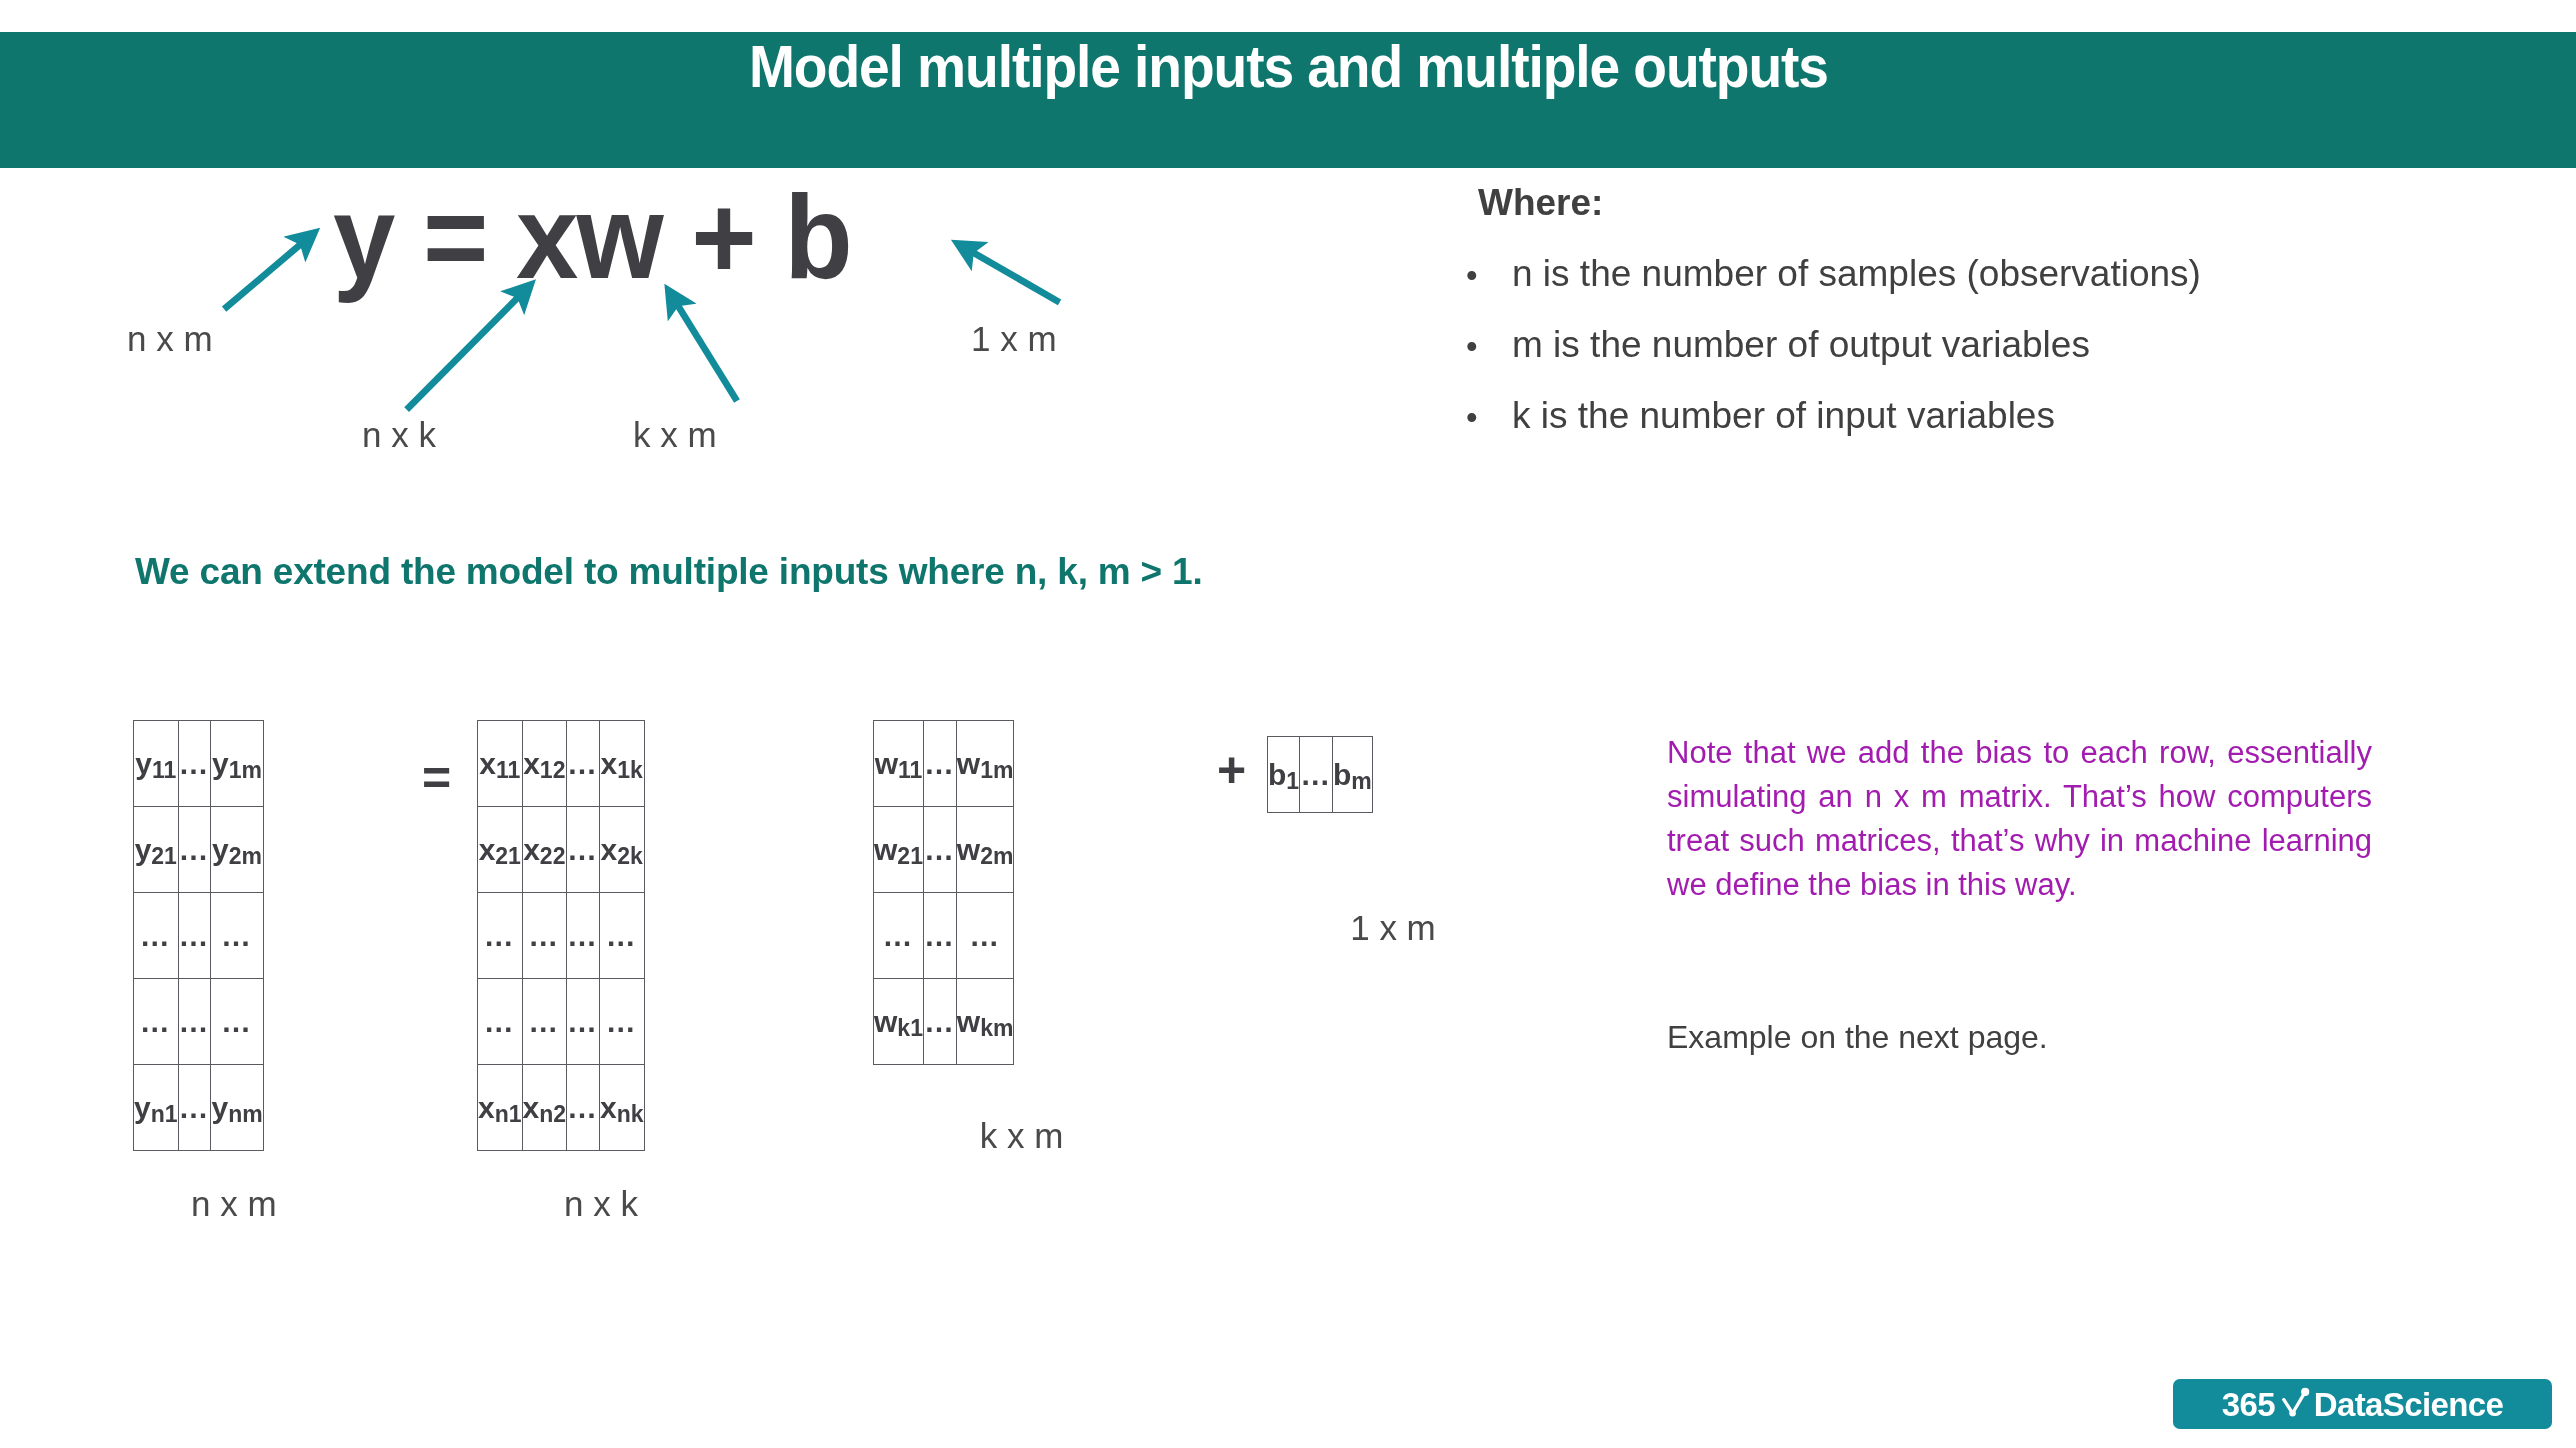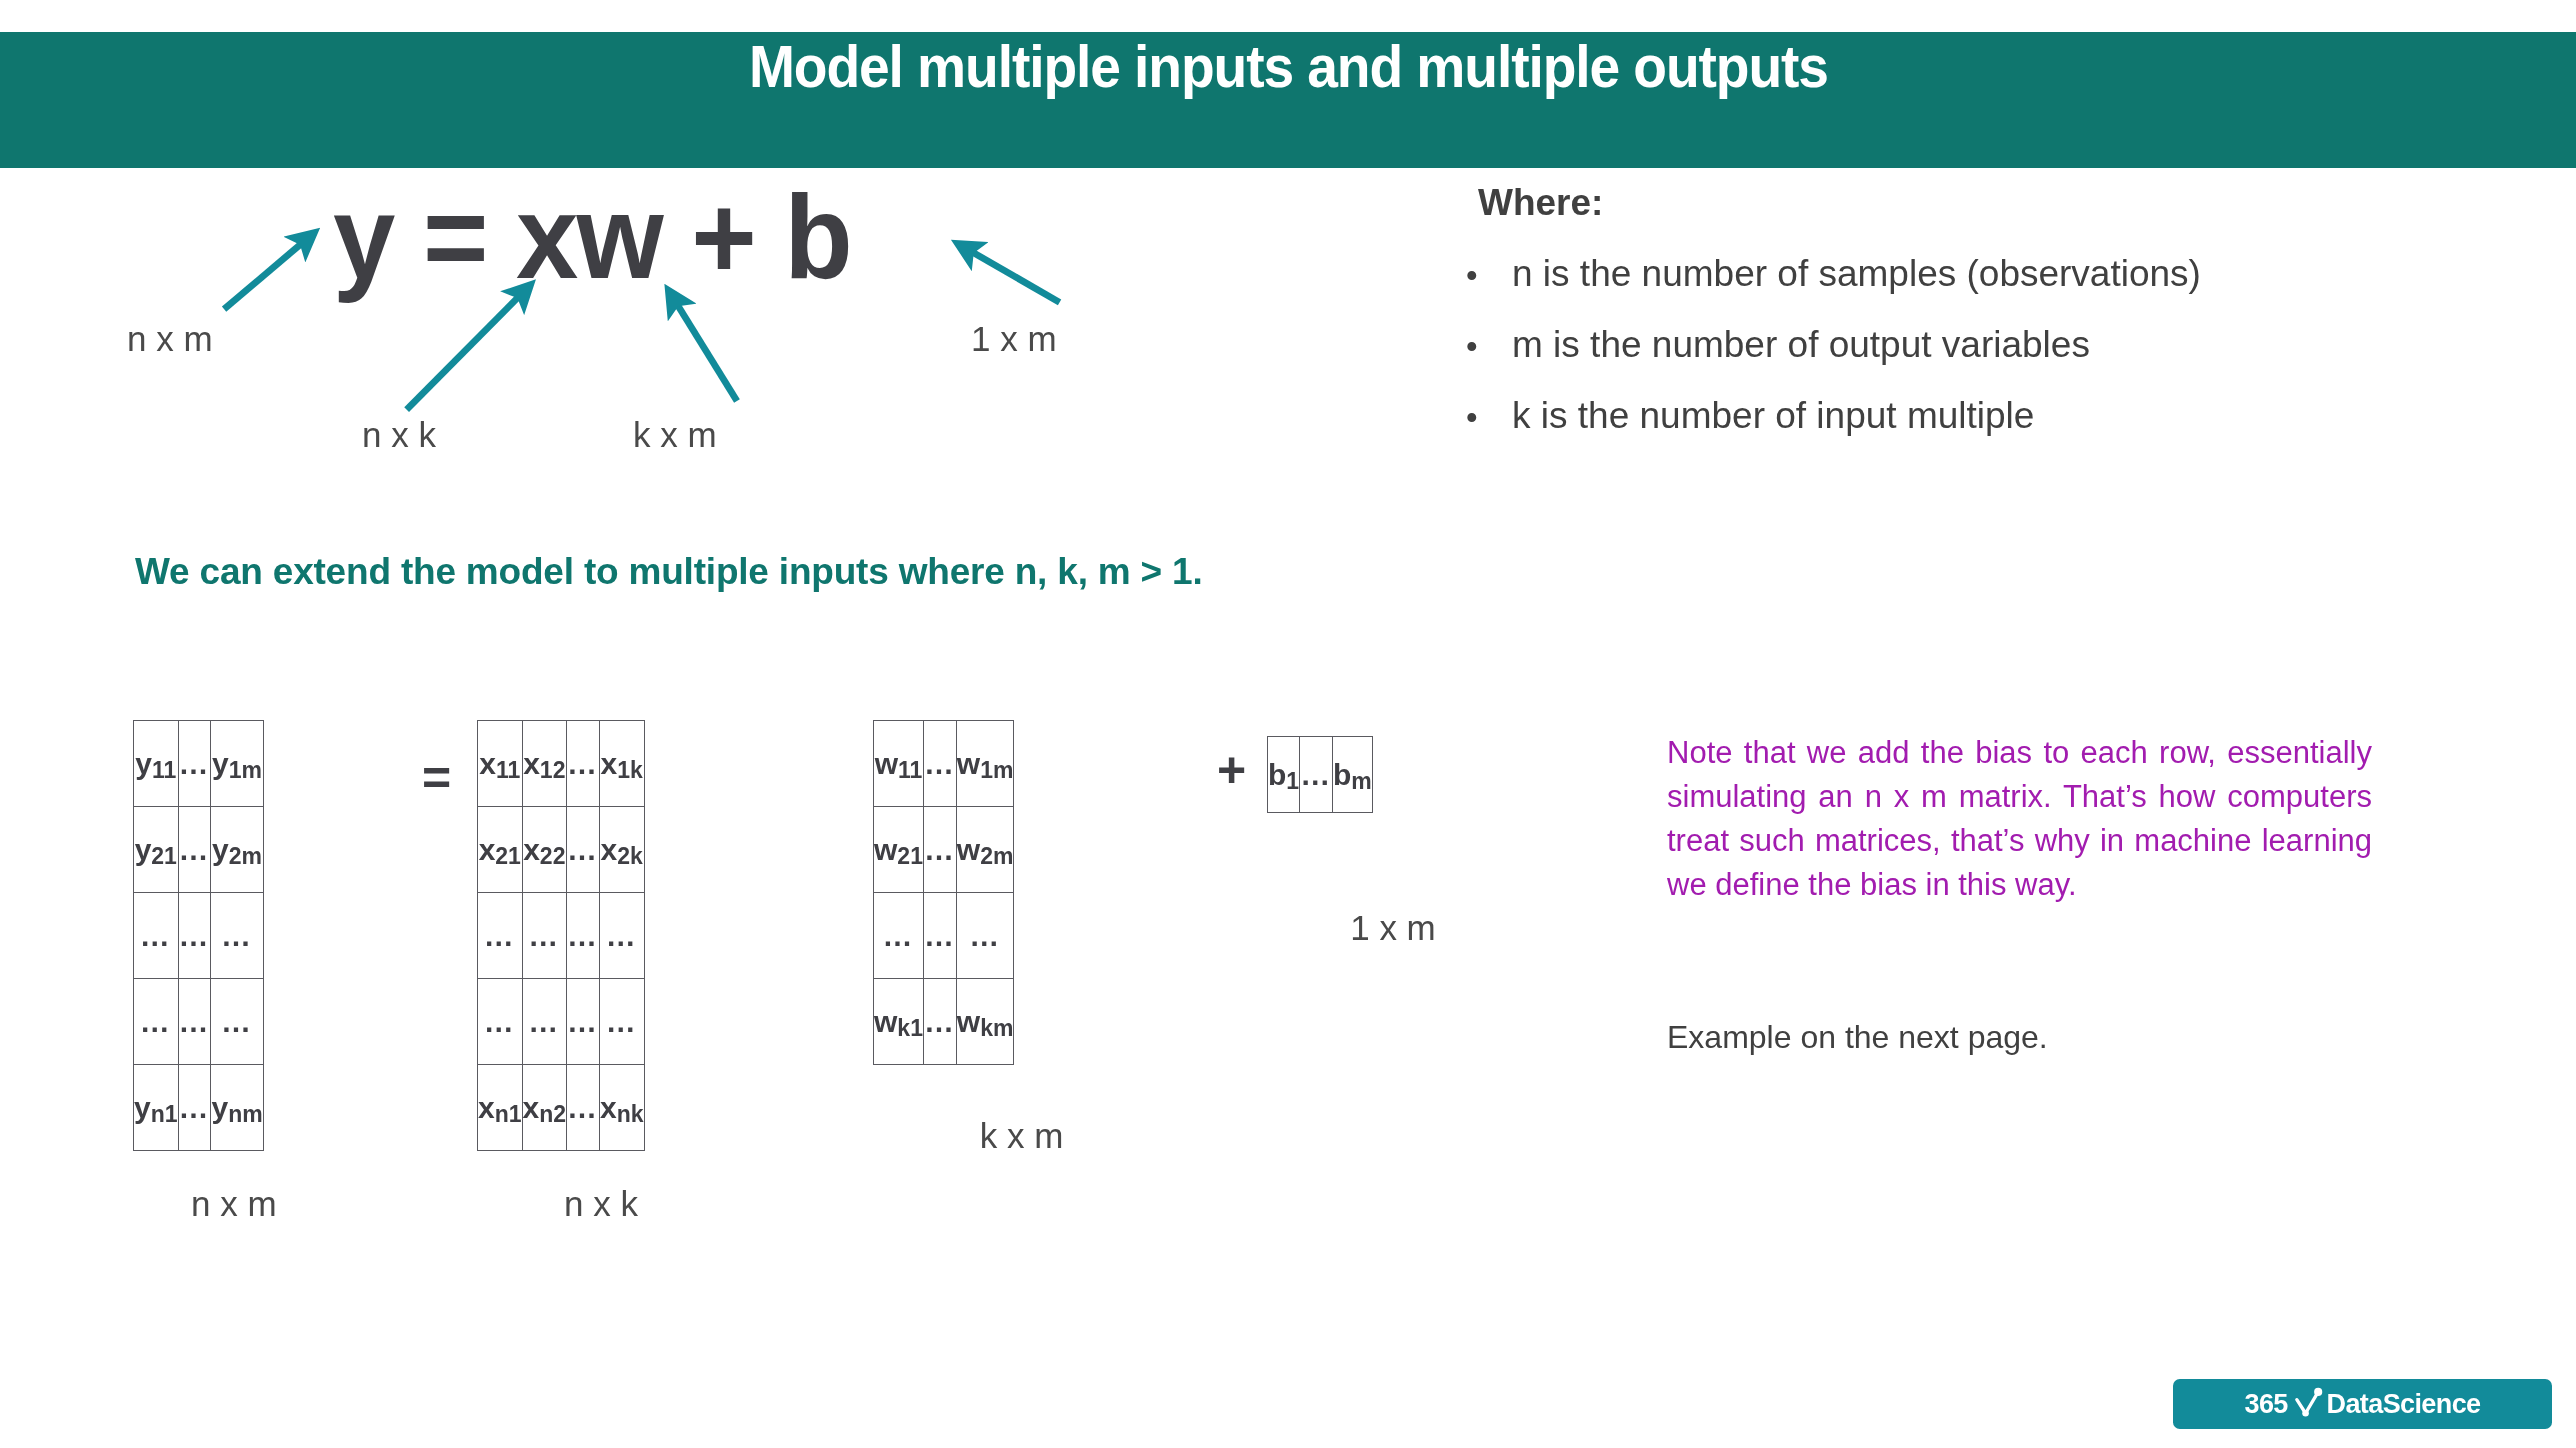--- a/index.html
+++ b/index.html
@@ -203,21 +203,21 @@
     height: 50px;
     background: #128b9a;
     border-radius: 6.8px;
     display: flex;
     align-items: center;
     justify-content: center;
     gap: 2.9px;
   }
   .logo-text {
     color: #ffffff;
-    font-size: 27px;
+    font-size: 33px;
     font-weight: bold;
     letter-spacing: -0.6px;
     line-height: 1;
   }
 </style>
 </head>
 <body>
 
 <div id="header-banner">
   <div id="header-title">Model multiple inputs and multiple outputs</div>
@@ -249,21 +249,21 @@
   <div class="where-item">
     <span class="where-bullet">•</span>
     <span class="where-text">n is the number of samples (observations)</span>
   </div>
   <div class="where-item">
     <span class="where-bullet">•</span>
     <span class="where-text">m is the number of output variables</span>
   </div>
   <div class="where-item">
     <span class="where-bullet">•</span>
-    <span class="where-text">k is the number of input multiple</span>
+    <span class="where-text">k is the number of input variables</span>
   </div>
 </div>
 
 <div id="extend-statement">We can extend the model to multiple inputs where n, k, m &gt; 1.</div>
 
 <div id="matrix-row">
 
   <div class="matrix-group" id="matrix-y">
     <table class="matrix-table">
         <tbody>

